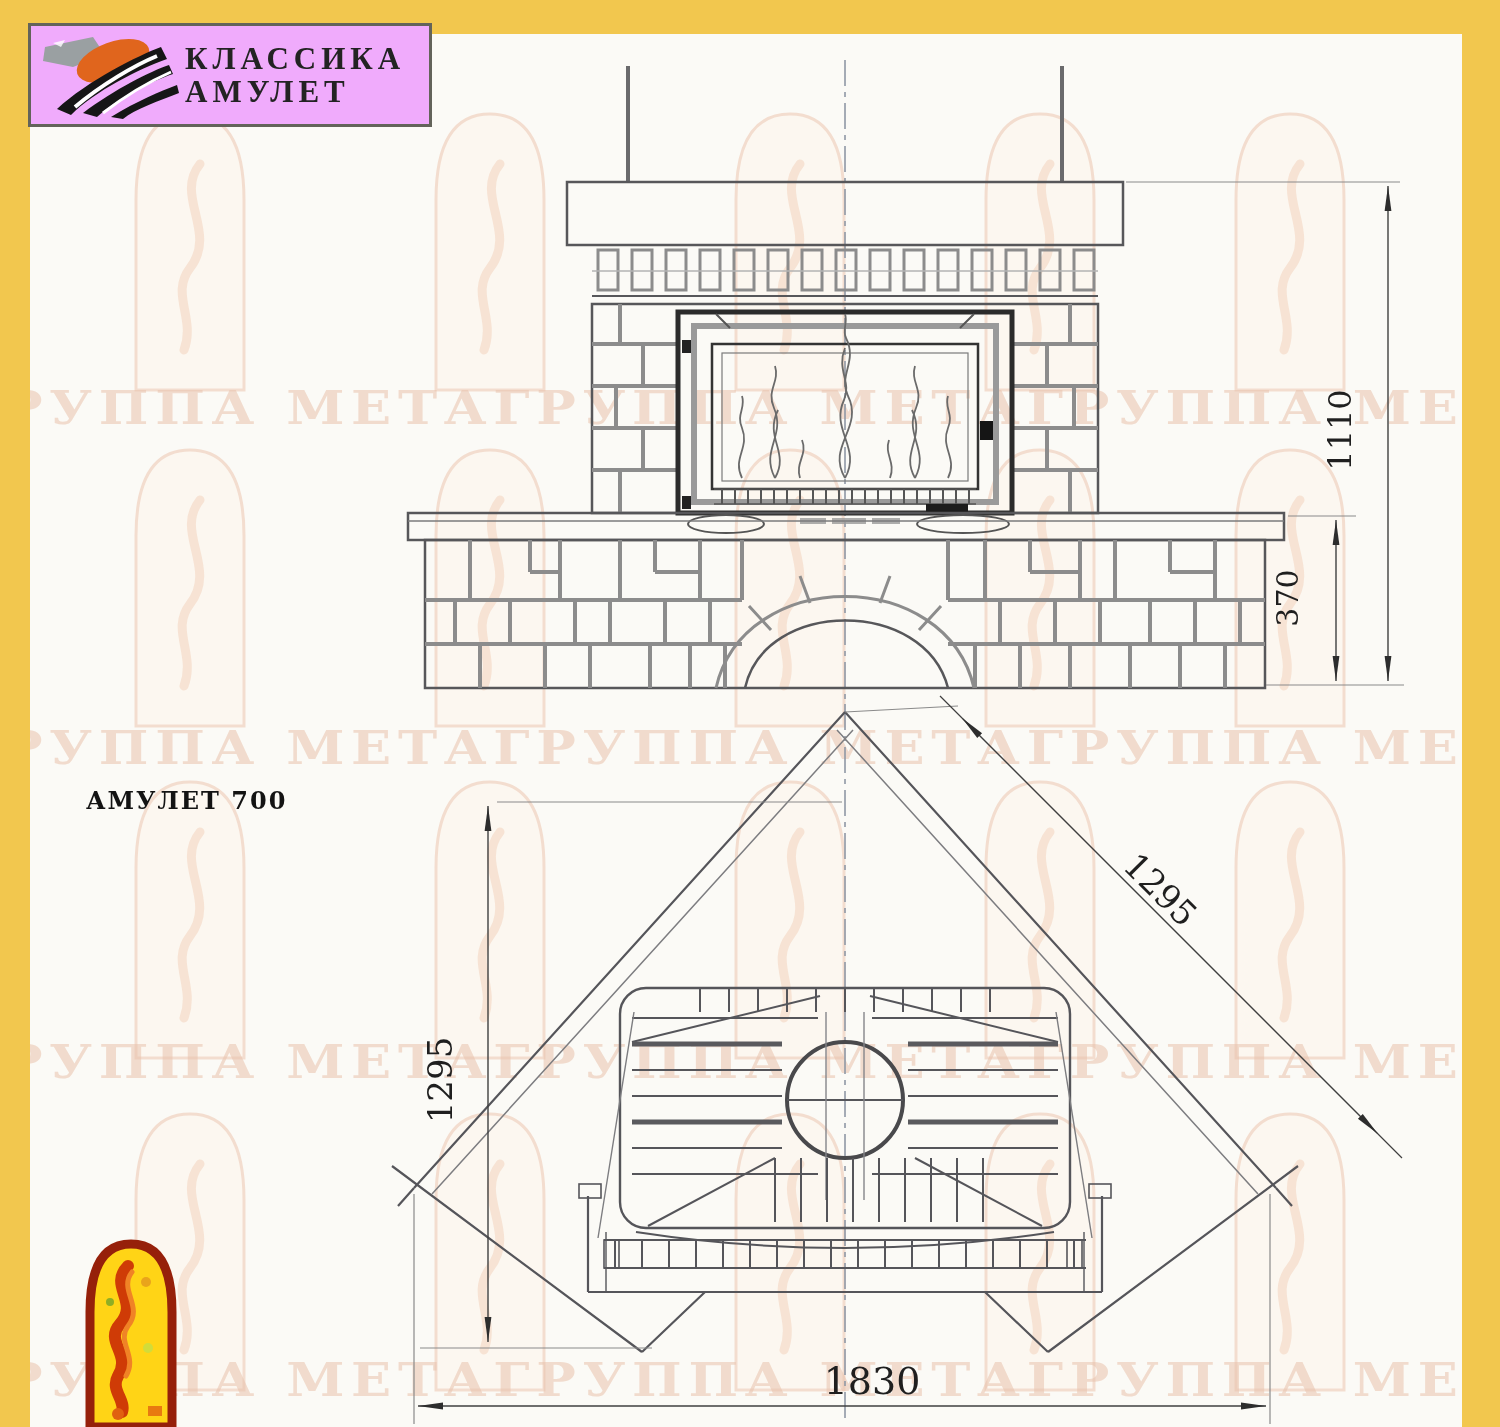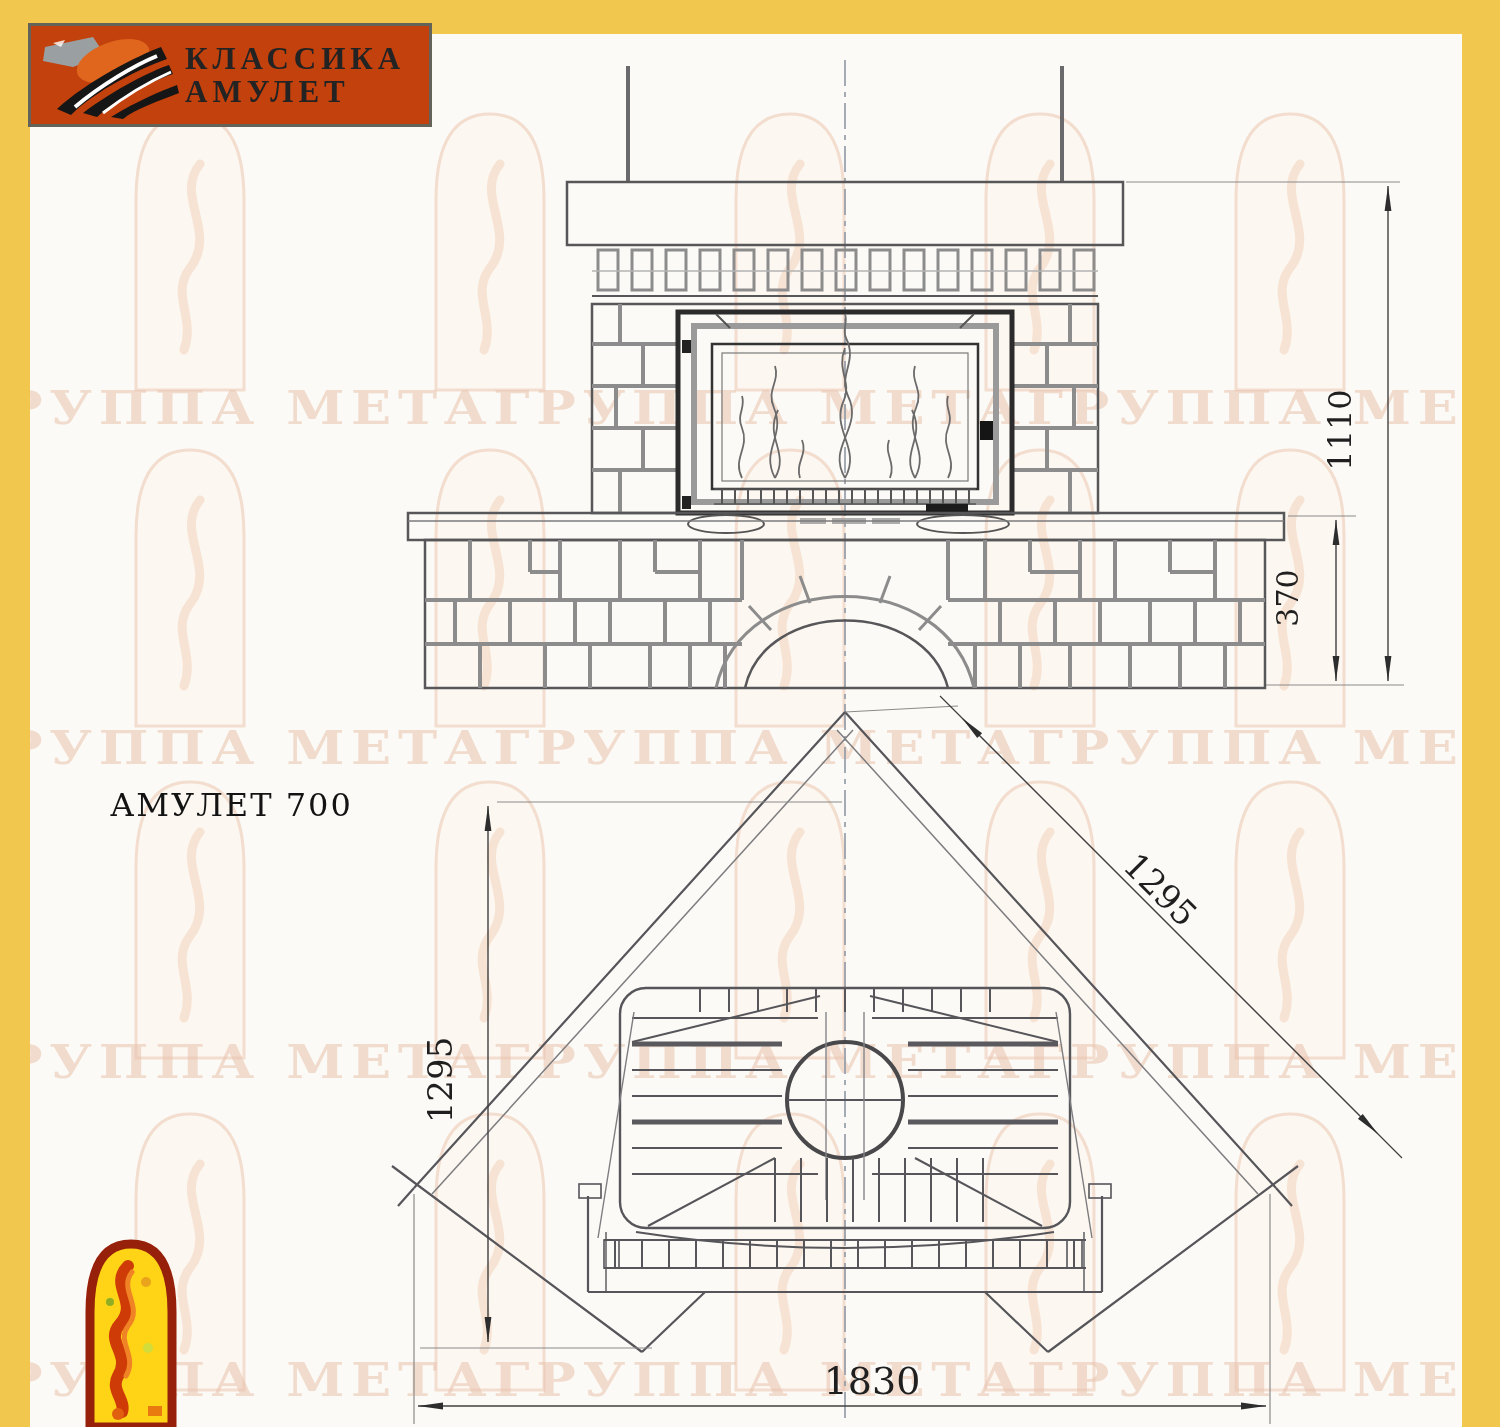--- a/index.html
+++ b/index.html
@@ -7,30 +7,30 @@
          font-family:"DejaVu Serif",serif;}
   .stage svg text{font-family:"DejaVu Serif",serif;}
 
   
   .frame-bar{position:absolute;background:#f2c74e;}
   .frame-top{left:0;top:0;width:1500px;height:34px;}
   .frame-left{left:0;top:0;width:30px;height:1427px;}
   .frame-right{left:1462px;top:0;width:38px;height:1427px;}
 
   
-  .logo-box{position:absolute;left:28px;top:23px;width:404px;height:104px;background:#c2410c;
+  .logo-box{position:absolute;left:28px;top:23px;width:404px;height:104px;background:#f0abfc;
             border:3px solid #63635a;box-sizing:border-box;display:flex;align-items:center;}
   .logo-icon{width:152px;height:92px;flex:0 0 auto;}
   .logo-text{display:flex;flex-direction:column;justify-content:center;margin-left:2px;}
   .logo-line{font-family:"Liberation Serif",serif;font-weight:bold;font-size:31px;line-height:33px;
              letter-spacing:5px;color:#232323;white-space:nowrap;}
 
   
   .model-title{position:absolute;left:86px;top:786px;font-family:"DejaVu Serif",serif;
-               font-weight:normal;font-size:32px;letter-spacing:2px;color:#131313;white-space:nowrap;margin-left:24px;}
+               font-weight:bold;font-size:24px;letter-spacing:2px;color:#131313;white-space:nowrap;}
 
   .draw-svg{position:absolute;left:0;top:0;}
 
   .wm-text{font-weight:bold;letter-spacing:6px;fill:#e9c3ad;opacity:0.55;}
 </style>
 </head>
 <body>
 
 <div class="stage">
 

